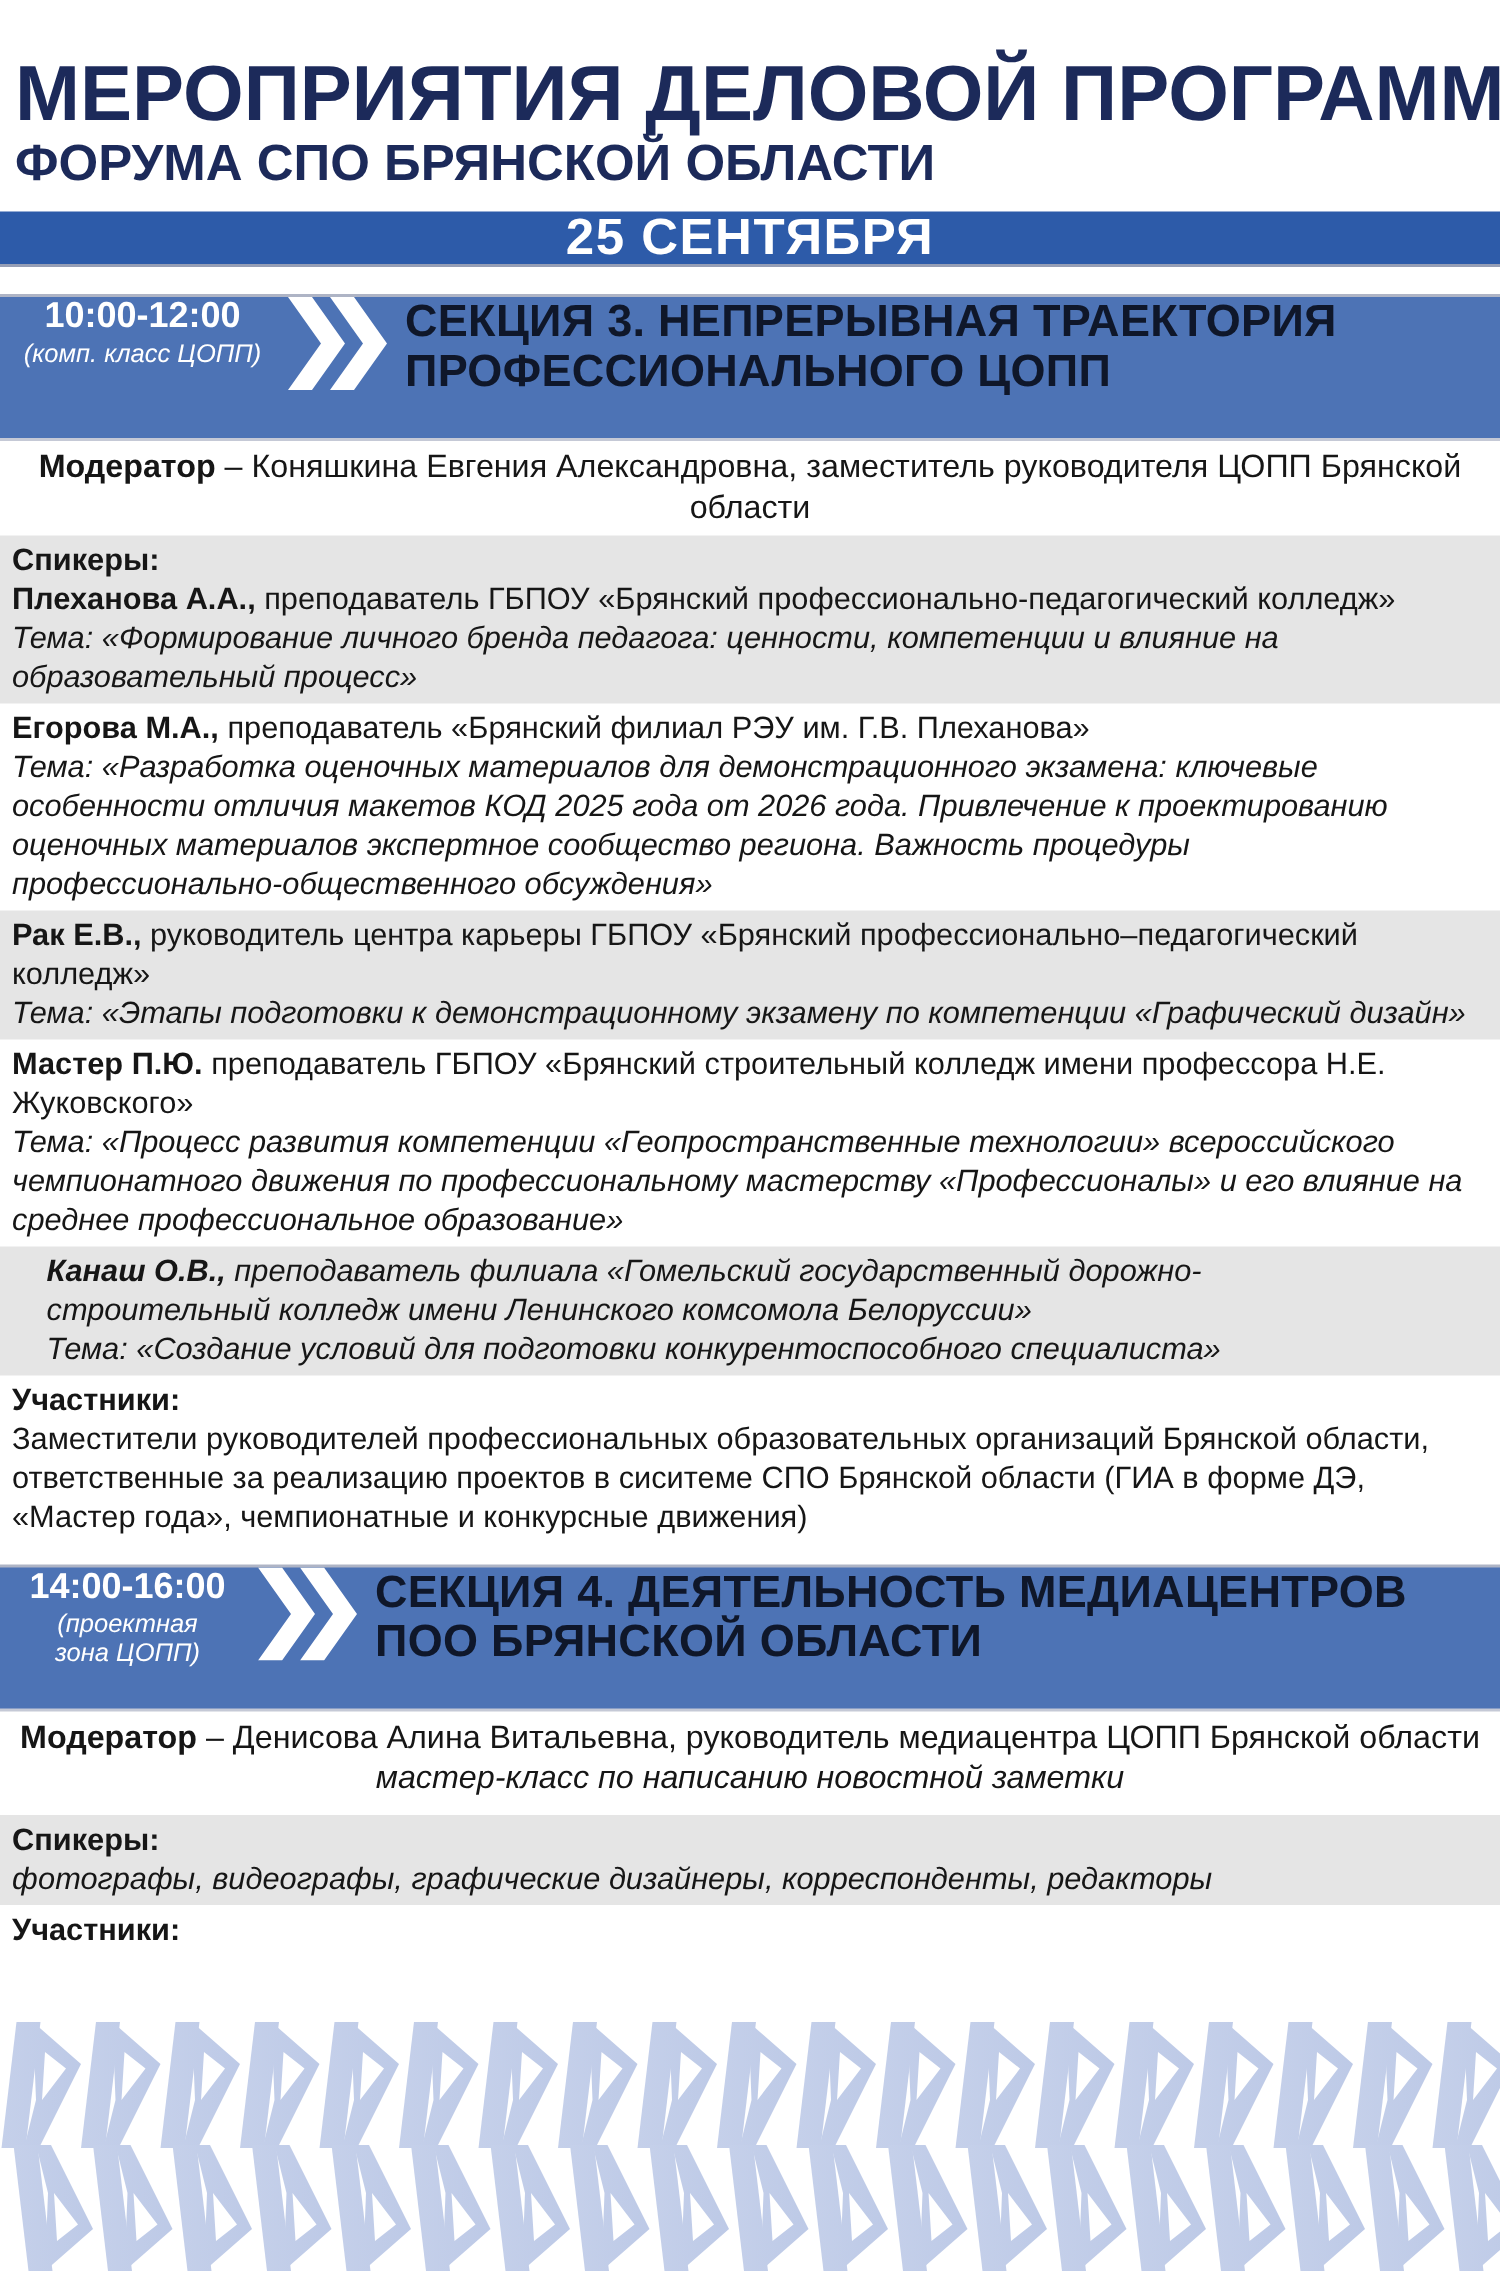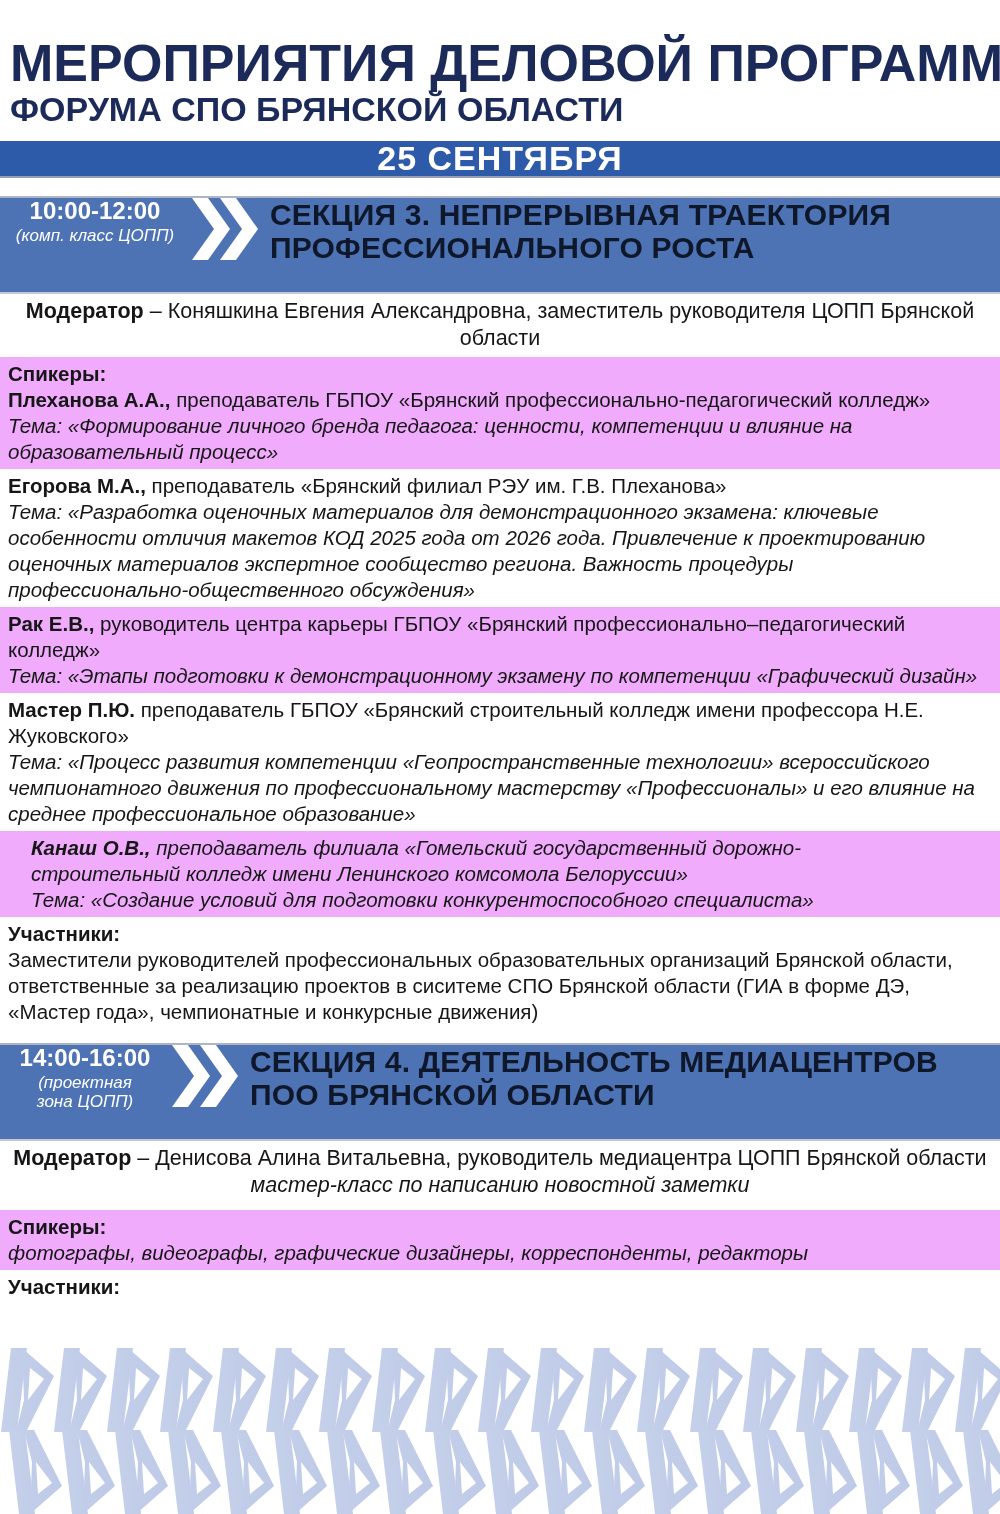--- a/index.html
+++ b/index.html
@@ -45,21 +45,21 @@
   .chevrons svg{display:block;height:100%;width:100%;}
   .section-title{color:#0f172a;font-weight:bold;font-size:30px;line-height:1.1;letter-spacing:.2px;}
   
   .moderator{
     text-align:center;font-size:21.5px;line-height:27px;padding:6px 10px 5px;
   }
   .moderator b{font-weight:bold;}
   .moderator .note{font-style:italic;}
   
   .row{font-size:20.5px;line-height:26px;padding:4px 8px;}
-  .row.shaded{background:#f0abfc;}
+  .row.shaded{background:#e5e5e5;}
   .label{font-weight:bold;}
   .speaker-name{font-weight:bold;}
   .topic{font-style:italic;}
   .italic-block{font-style:italic;padding-left:31px;}
   .w945{max-width:948px;}
   .w960{max-width:968px;}
   .w880{max-width:882px;}
   
   .footer-art{position:absolute;left:0;right:0;bottom:0;height:166px;overflow:hidden;}
   .footer-art svg{display:block;}
@@ -83,21 +83,21 @@
       <div class="venue">(комп. класс ЦОПП)</div>
     </div>
     <div class="chevrons">
       <svg viewBox="0 0 70 62" xmlns="http://www.w3.org/2000/svg">
         <polygon points="2,0 18,0 40,31 18,62 2,62 24,31" fill="#ffffff"></polygon>
         <polygon points="30,0 46,0 68,31 46,62 30,62 52,31" fill="#ffffff"></polygon>
       </svg>
     </div>
     <div class="section-title">
       <div>СЕКЦИЯ 3. НЕПРЕРЫВНАЯ ТРАЕКТОРИЯ</div>
-      <div>ПРОФЕССИОНАЛЬНОГО РОСТА</div>
+      <div>ПРОФЕССИОНАЛЬНОГО ЦОПП</div>
     </div>
   </div>
 
   <div class="moderator"><b>Модератор</b><span> – Коняшкина Евгения Александровна, заместитель руководителя ЦОПП Брянской области</span></div>
 
   <div class="row shaded">
     <div class="label">Спикеры:</div>
     <div><span class="speaker-name">Плеханова А.А.,</span><span> преподаватель ГБПОУ «Брянский профессионально-педагогический колледж»</span></div>
     <div class="topic">Тема: «Формирование личного бренда педагога: ценности, компетенции и влияние на образовательный процесс»</div>
   </div>

